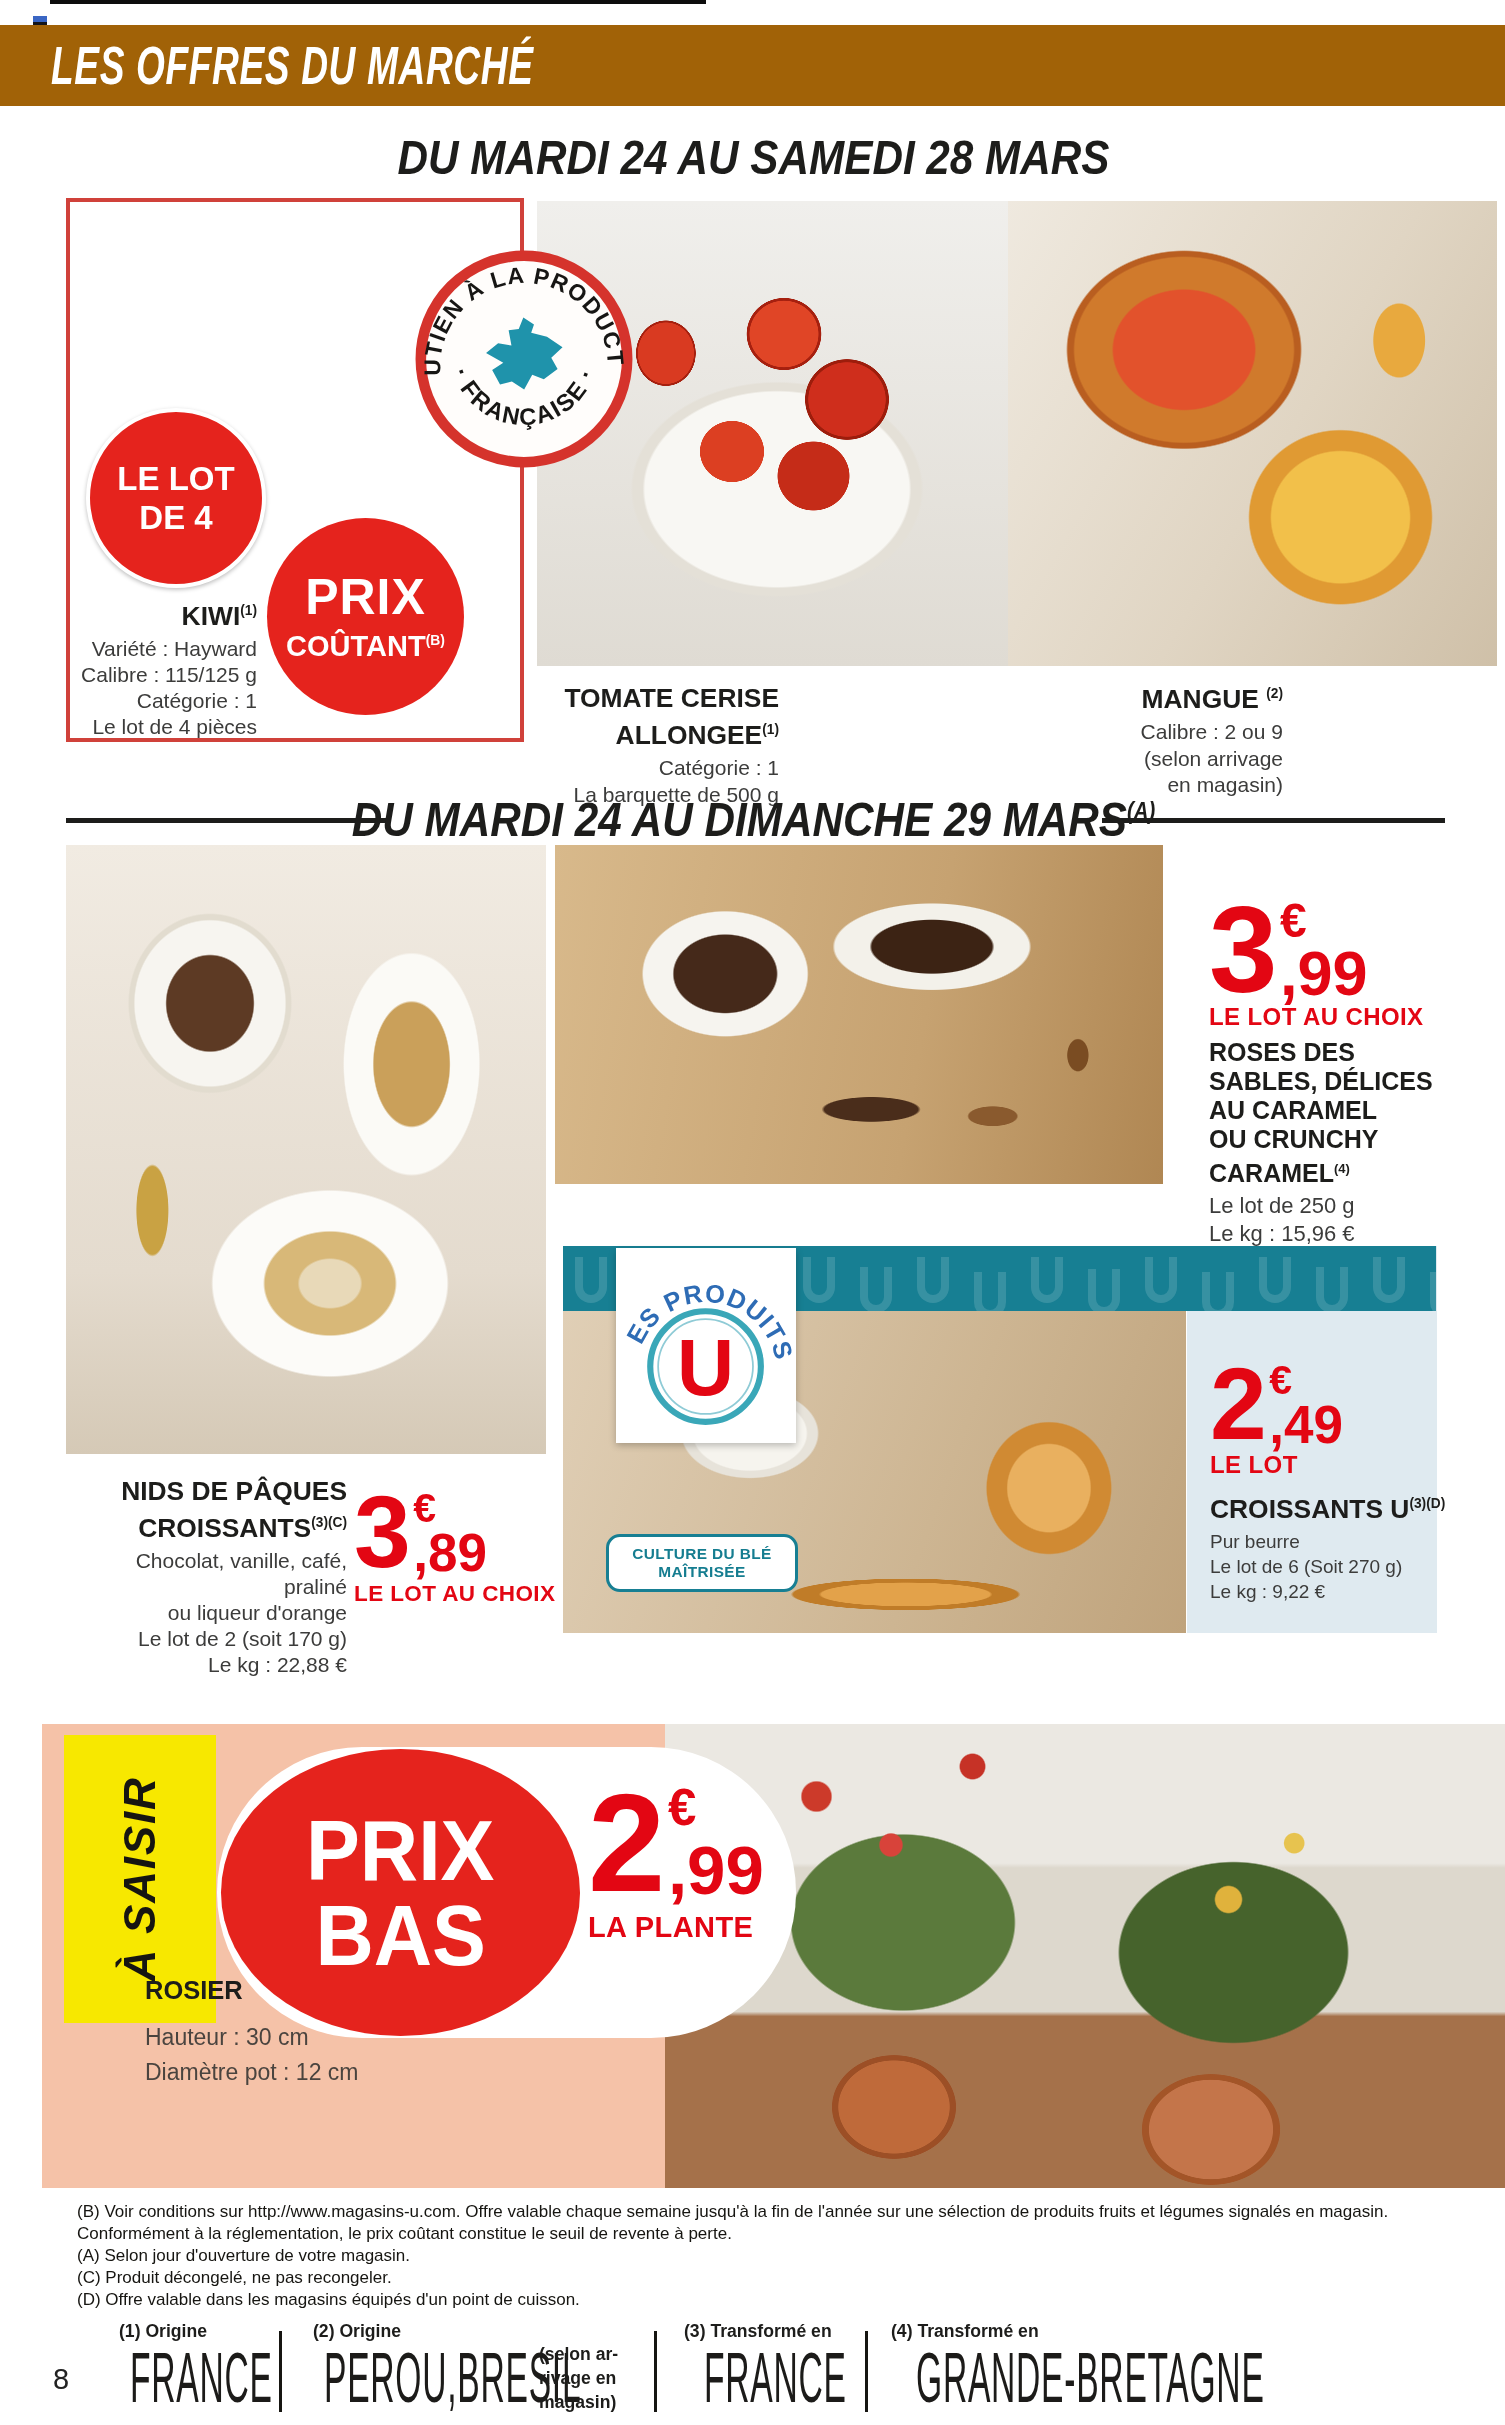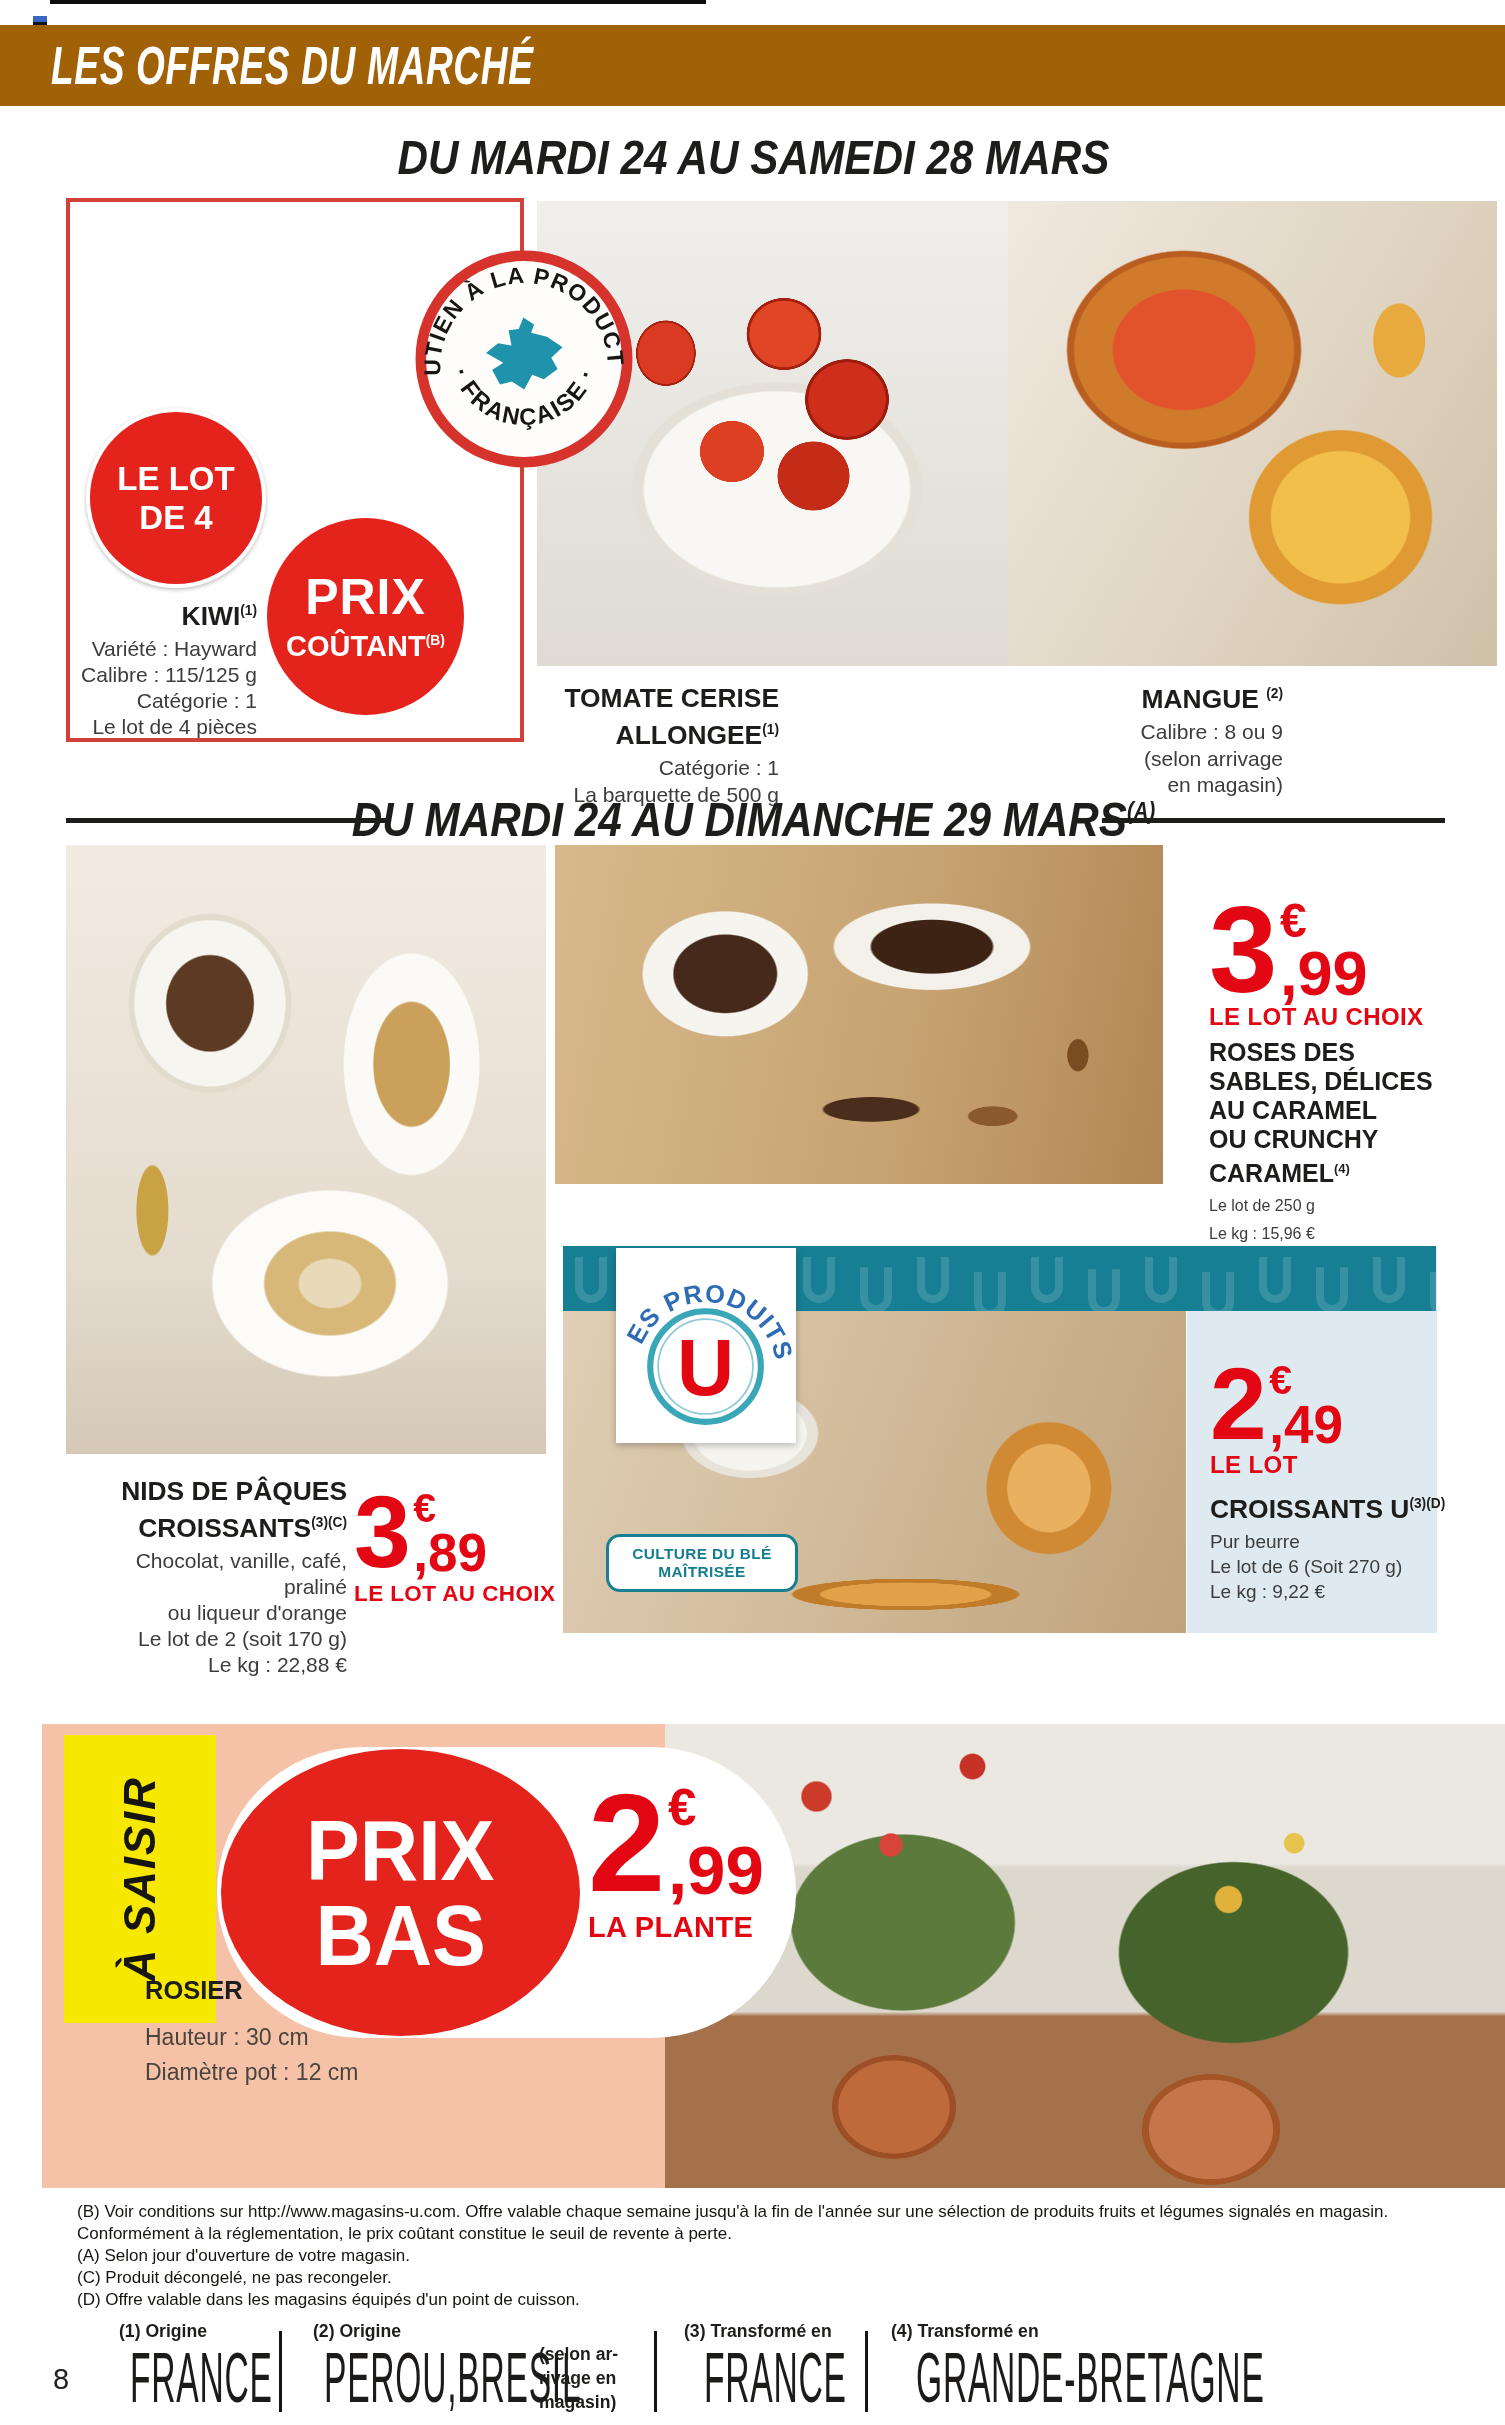--- a/index.html
+++ b/index.html
@@ -211,21 +211,21 @@
     </div>
     <div class="pdetails" style="font-size:21px;line-height:26.4px;">
       <div>Catégorie : 1</div>
       <div>La barquette de 500 g</div>
     </div>
   </div>
 
   <div class="abs ptext" style="left:1094px;top:678px;width:189px;">
     <div class="pname"><span>MANGUE</span> <sup>(2)</sup></div>
     <div class="pdetails" style="font-size:21px;line-height:26.4px;">
-      <div>Calibre : 8 ou 9</div>
+      <div>Calibre : 2 ou 9</div>
       <div>(selon arrivage</div>
       <div>en magasin)</div>
     </div>
   </div>
 
   <div class="abs rule" style="left:66px;top:818px;width:321px;"></div>
   <div class="abs rule" style="left:1102px;top:818px;width:343px;"></div>
   <div class="abs datehead" style="top:792px;">
     <span><span>DU MARDI 24 AU DIMANCHE 29 MARS</span><sup>(A)</sup></span>
   </div>
@@ -242,21 +242,21 @@
       </span>
     </div>
     <div class="price-label" style="margin-top:3.5px;">LE LOT AU CHOIX</div>
     <div class="pname" style="font-size:25px;line-height:29px;margin-top:7px;">
       <div>ROSES DES</div>
       <div>SABLES, DÉLICES</div>
       <div>AU CARAMEL</div>
       <div>OU CRUNCHY</div>
       <div><span>CARAMEL</span><sup>(4)</sup></div>
     </div>
-    <div class="pdetails" style="font-size:16px;line-height:28px;">
+    <div class="pdetails" style="font-size:22px;line-height:28px;">
       <div>Le lot de 250 g</div>
       <div>Le kg : 15,96 €</div>
     </div>
   </div>
 
   <div class="abs ptext" style="left:69px;top:1476px;width:278px;">
     <div class="pname">
       <div>NIDS DE PÂQUES</div>
       <div><span>CROISSANTS</span><sup>(3)(C)</sup></div>
     </div>

